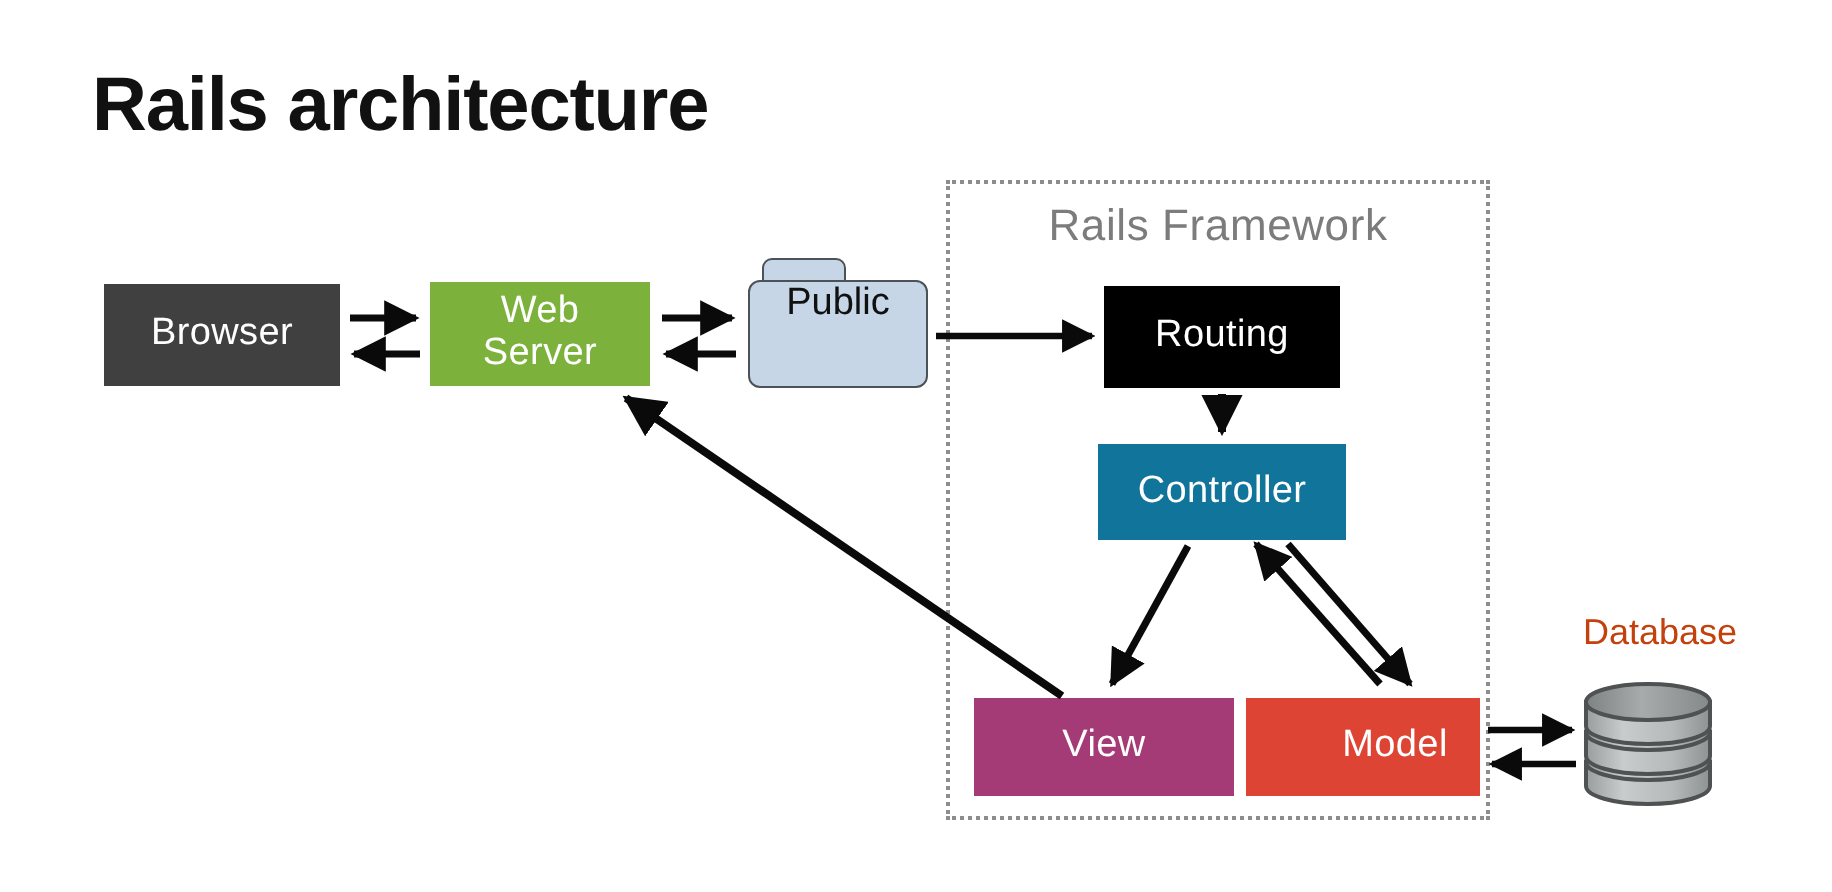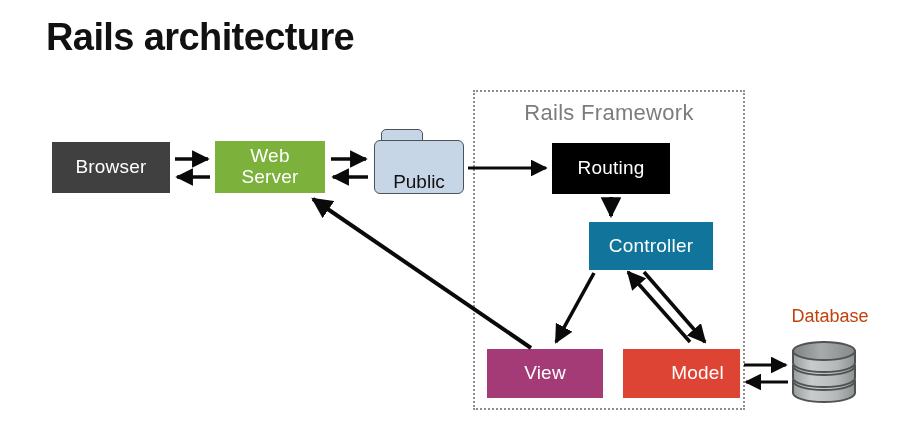--- a/index.html
+++ b/index.html
@@ -15,21 +15,21 @@
     position: relative;
     width: 916px;
     height: 446px;
     background: #ffffff;
     overflow: hidden;
   }
   
   #page-title {
     position: absolute;
     left: 46px;
-    top: 16px;
+    top: 32px;
     font-size: 38px;
     font-weight: bold;
     letter-spacing: -0.6px;
     color: #111111;
     line-height: 1.15;
     white-space: nowrap;
   }
   
   .node {
     position: absolute;
@@ -88,21 +88,21 @@
     position: absolute;
     left: 0px;
     top: 11px;
     width: 90px;
     height: 54px;
     background: #c6d6e6;
     border: 1.6px solid #4c5358;
     border-radius: 6px;
     box-sizing: border-box;
     display: flex;
-    align-items: flex-end;
+    align-items: flex-start;
     justify-content: center;
     color: #111111;
     font-size: 19px;
   }
   
   #database-label {
     position: absolute;
     left: 770px;
     top: 306px;
     width: 120px;
@@ -150,25 +150,25 @@
     <div class="tab"></div>
     <div class="body">
       <span>Public</span>
     </div>
   </div>
 
   <div class="node" style="left:552px; top:143px; width:118px; height:51px; background:#000000;">
     <span>Routing</span>
   </div>
 
-  <div class="node" style="left:549px; top:222px; width:124px; height:48px; background:#11749b;margin-left:40px;">
+  <div class="node" style="left:549px; top:222px; width:124px; height:48px; background:#11749b;">
     <span>Controller</span>
   </div>
 
-  <div class="node" style="left:487px; top:349px; width:116px; height:49px; background:#a43b76;">
+  <div class="node" style="left:487px; top:349px; width:130px; height:49px; background:#a43b76;">
     <span>View</span>
   </div>
 
   <div class="node" style="left:623px; top:349px; width:117px; height:49px; background:#de4434;padding-left:32px;">
     <span>Model</span>
   </div>
 
   <div id="database-label">Database</div>
   <div id="database-cylinder">
     <svg width="66" height="72" viewBox="0 0 66 72">

